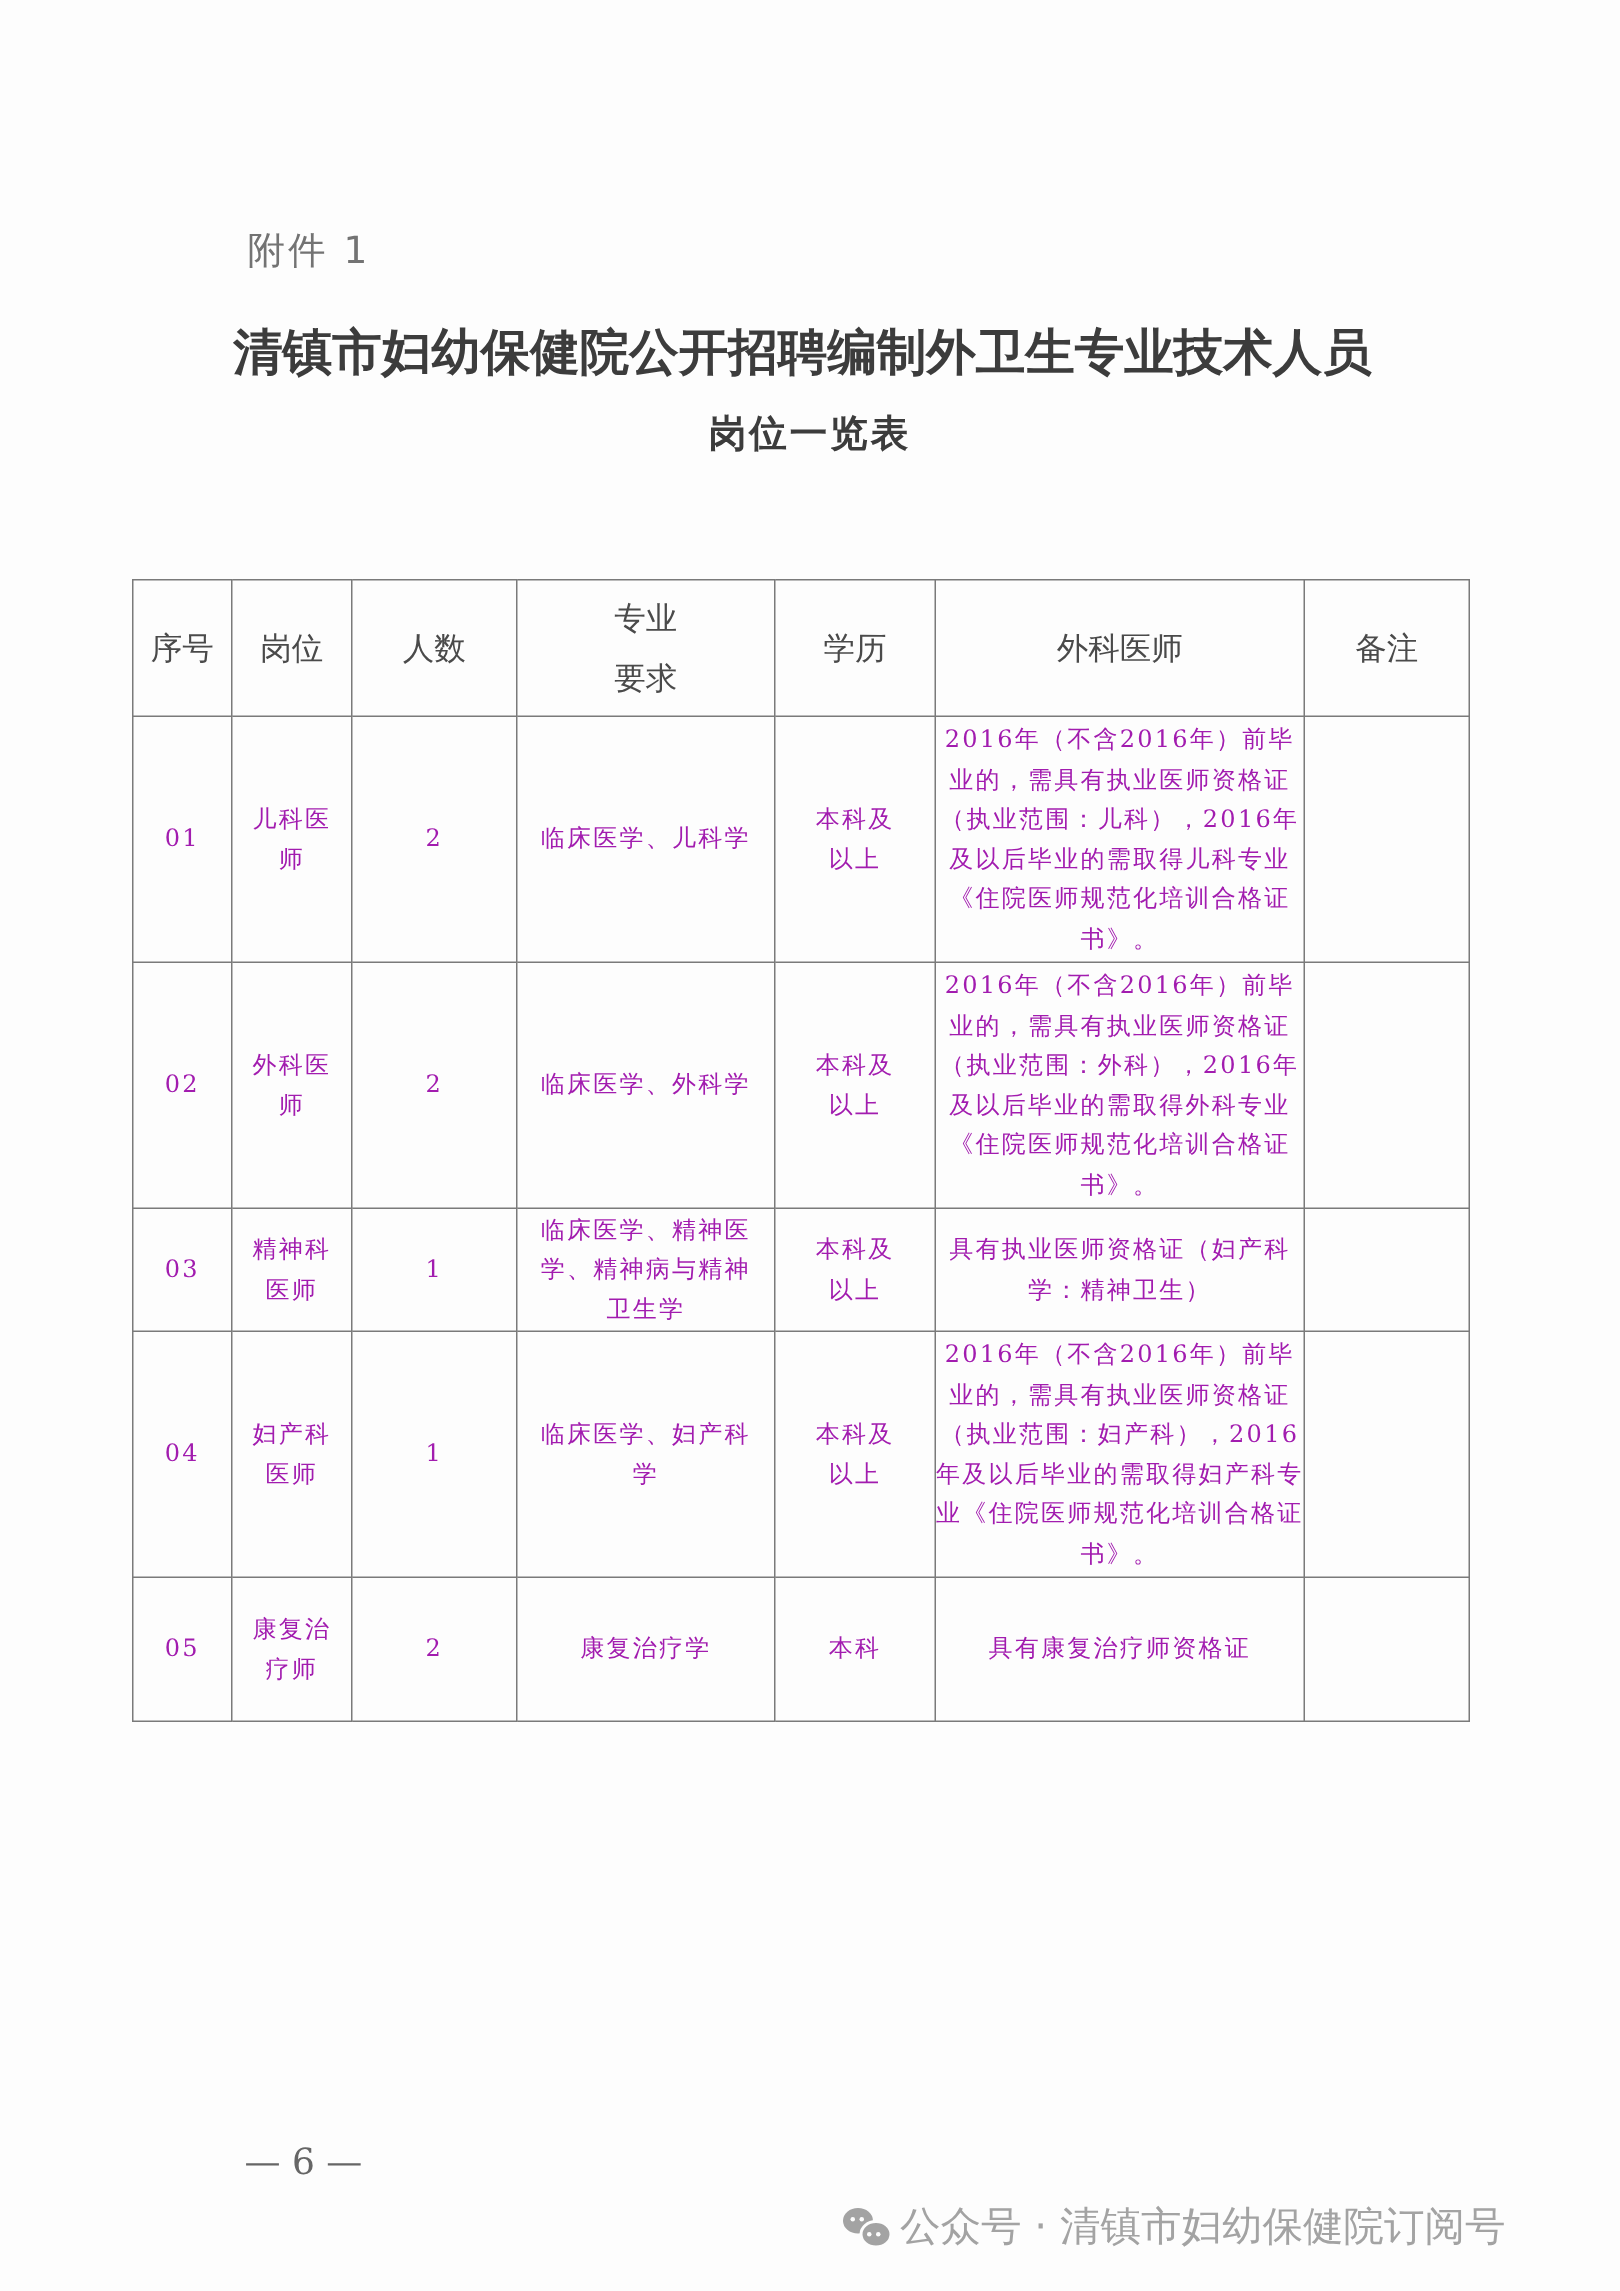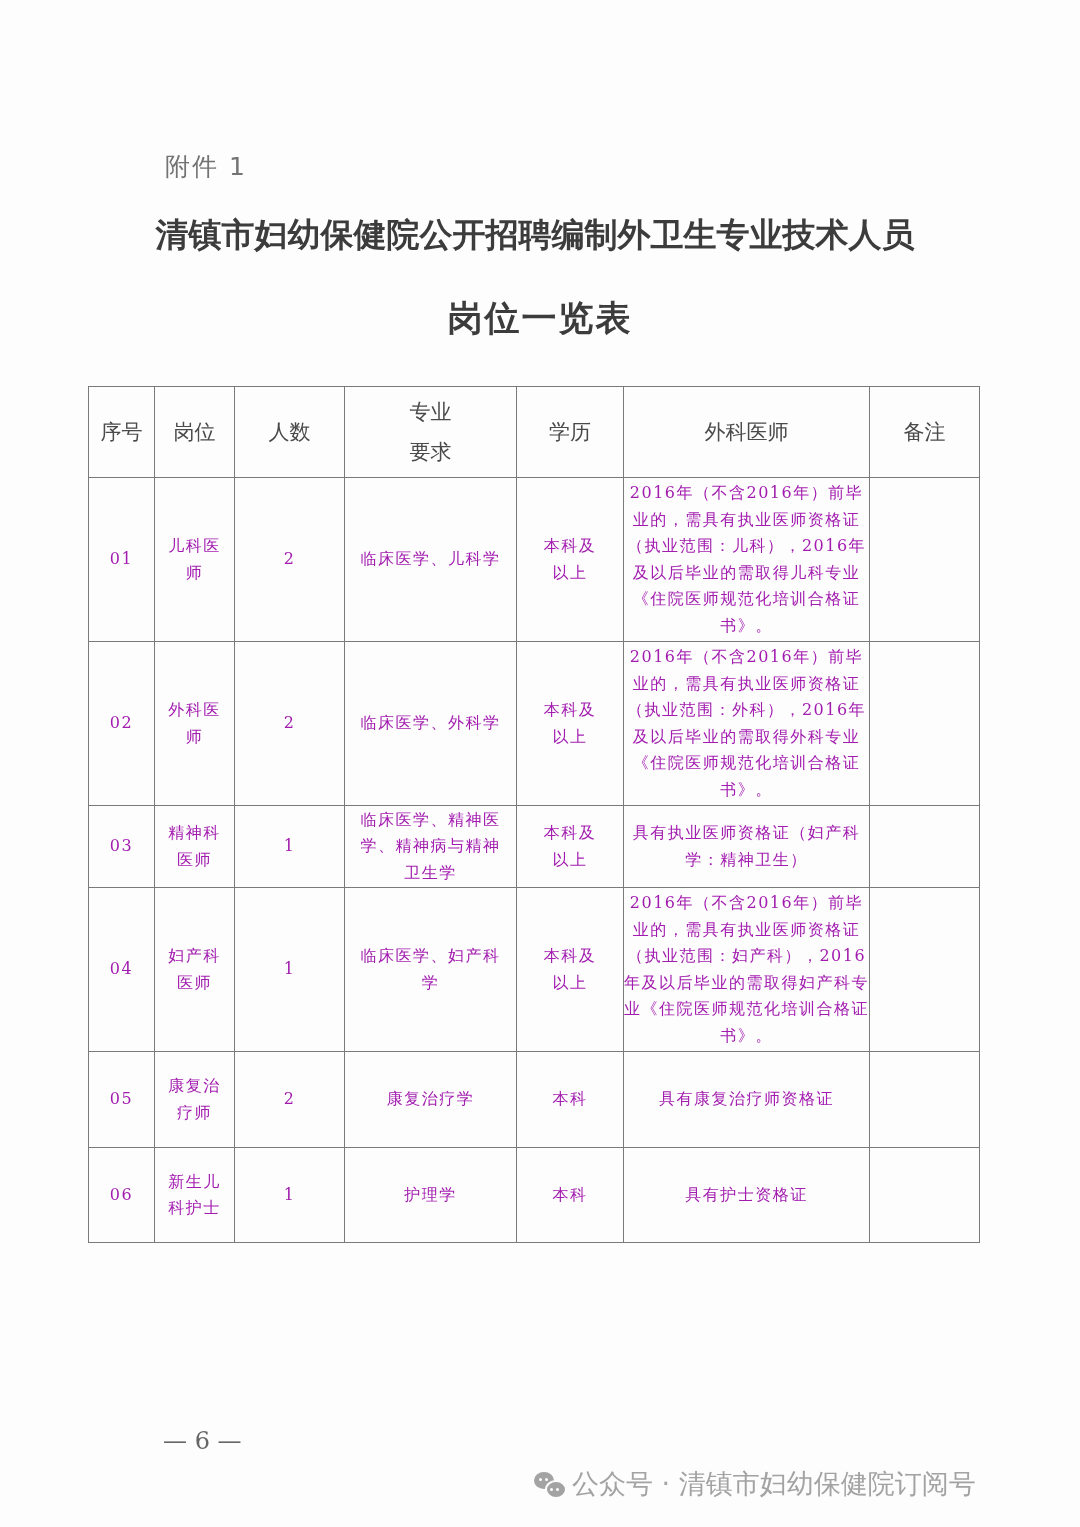--- a/index.html
+++ b/index.html
@@ -15,21 +15,21 @@
     position: absolute; left: 165px; top: 150px;
     font-size: 25px; color: #737373; letter-spacing: 2px;
     font-family: "DejaVu Sans", sans-serif;
   }
   .title1, .title2 {
     position: absolute; left: 0; width: 1080px; text-align: center;
     font-weight: bold; color: #3c3c3c;
     font-family: "DejaVu Serif", serif;
   }
   .title1 { top: 213px; font-size: 33px; letter-spacing: 0px; left: -5px; }
-  .title2 { top: 295px; font-size: 35px; letter-spacing: 2px; }
+  .title2 { top: 272px; font-size: 25px; letter-spacing: 2px; }
 
   table.jobs {
     position: absolute; left: 88px; top: 386px;
     border-collapse: collapse;
     table-layout: fixed;
     width: 891px;
   }
   table.jobs td, table.jobs th {
     border: 1.6px solid #7a7a7a;
     text-align: center; vertical-align: middle;
@@ -51,21 +51,21 @@
   td.post .cell-text { width: 58px; }
   td.major .cell-text { width: 150px; }
   td.edu .cell-text { width: 56px; }
 
   .page-num {
     position: absolute; left: 163px; top: 1427px;
     font-size: 24px; color: #666;
     font-family: "DejaVu Serif", serif;
   }
   .footer {
-    position: absolute; left: 534px; top: 1466px;
+    position: absolute; left: 562px; top: 1466px;
     display: flex; align-items: center;
     font-family: "DejaVu Sans", sans-serif;
     font-size: 27px; color: #a3a3a3;
   }
   .wechat-icon { width: 30px; height: 28px; margin-right: 8px; position: relative; }
   .wechat-icon .b1, .wechat-icon .b2 {
     position: absolute; border-radius: 50%; background: #a3a3a3;
   }
   .wechat-icon .b1 { width: 20px; height: 17px; left: 0; top: 2px; }
   .wechat-icon .b2 { width: 18px; height: 15px; left: 11px; top: 10px; border: 2px solid #fdfdfd; }
@@ -141,29 +141,20 @@
     </tr>
     <tr style="height:96px">
       <td class="num">05</td>
       <td class="post"><span class="cell-text">康复治疗师</span></td>
       <td class="num">2</td>
       <td class="major"><span class="cell-text">康复治疗学</span></td>
       <td class="edu"><span class="cell-text">本科</span></td>
       <td class="cond">具有康复治疗师资格证</td>
       <td></td>
     </tr>
-    <tr style="height:95px">
-      <td class="num">06</td>
-      <td class="post"><span class="cell-text">新生儿科护士</span></td>
-      <td class="num">1</td>
-      <td class="major"><span class="cell-text">护理学</span></td>
-      <td class="edu"><span class="cell-text">本科</span></td>
-      <td class="cond">具有护士资格证</td>
-      <td></td>
-    </tr>
   </tbody>
 </table>
 
 <div class="page-num">— 6 —</div>
 
 <div class="footer">
   <span class="wechat-icon">
     <span class="b1"></span>
       <span class="b2"></span>
     <span class="e" style="left:5px;top:8px"></span>

